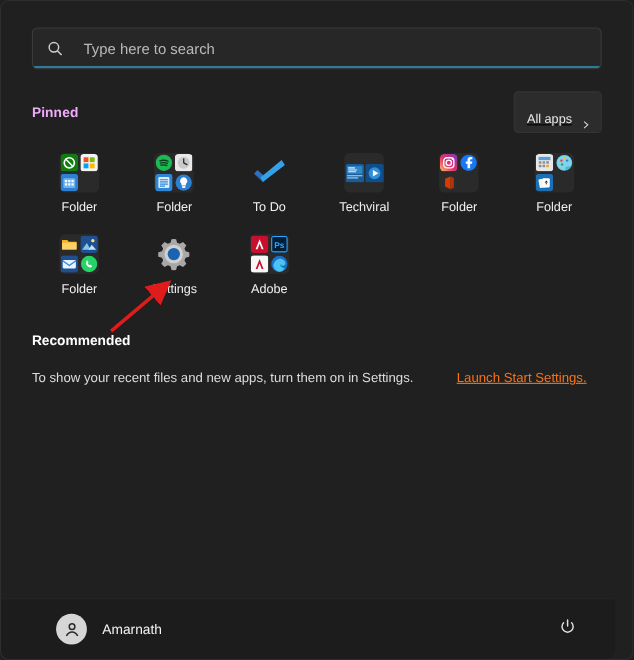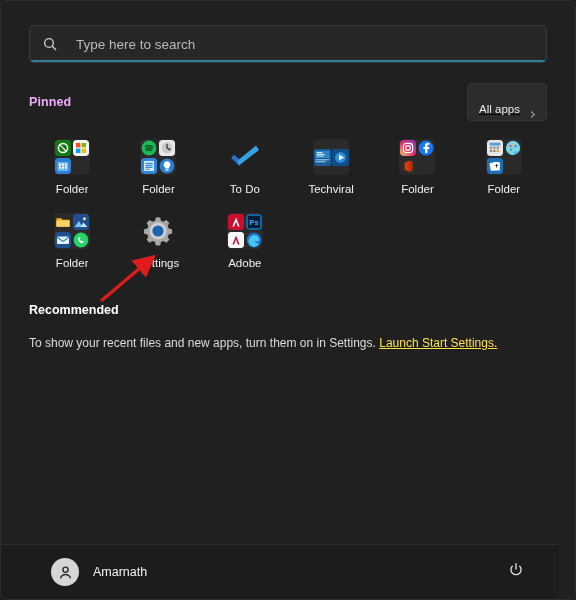--- a/index.html
+++ b/index.html
@@ -103,21 +103,21 @@
   }
   .folder-box.wide-pair .mini { width: 17px; height: 17px; border-radius: 2px; }
 
   
   .annotation-arrow { position: absolute; left: 92px; top: 252px; pointer-events: none; }
 
   
   .rec-head { padding: 30px 28px 0 28px; }
   .rec-title { font-size: 12.5px; font-weight: bold; color: #ffffff; }
   .rec-body { padding: 18px 28px 0 28px; font-size: 12px; color: #dcdcdc; line-height: 1.4; }
-  .rec-link { color: #fde047; text-decoration: underline; cursor: pointer; }
+  .rec-link { color: #f97316; text-decoration: underline; cursor: pointer; margin-left: 36px; }
 
   
   .bottom-bar {
     position: absolute; left: 0; right: 16px; bottom: 0;
     height: 55px;
     background: #1c1c1c;
     border-top: 1px solid #2b2b2b;
     border-radius: 0 0 8px 8px;
     display: flex; align-items: center; justify-content: space-between;
     padding: 0 26px 0 42px;

